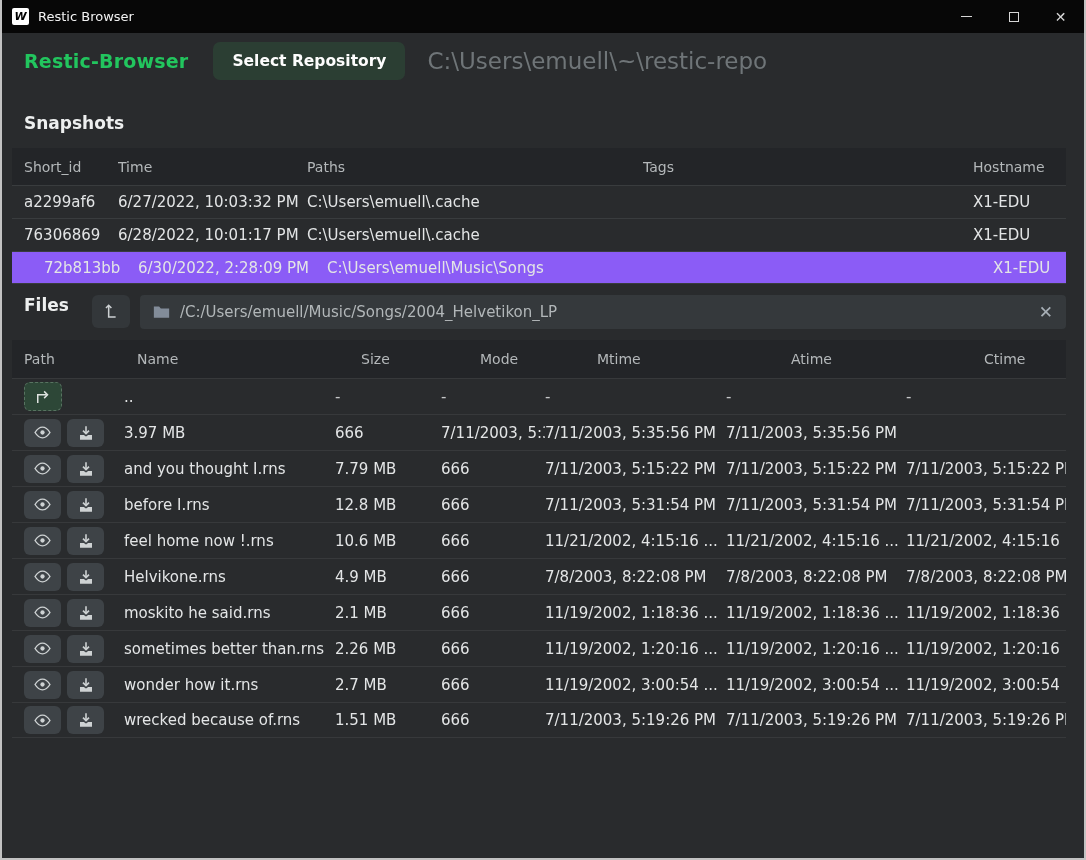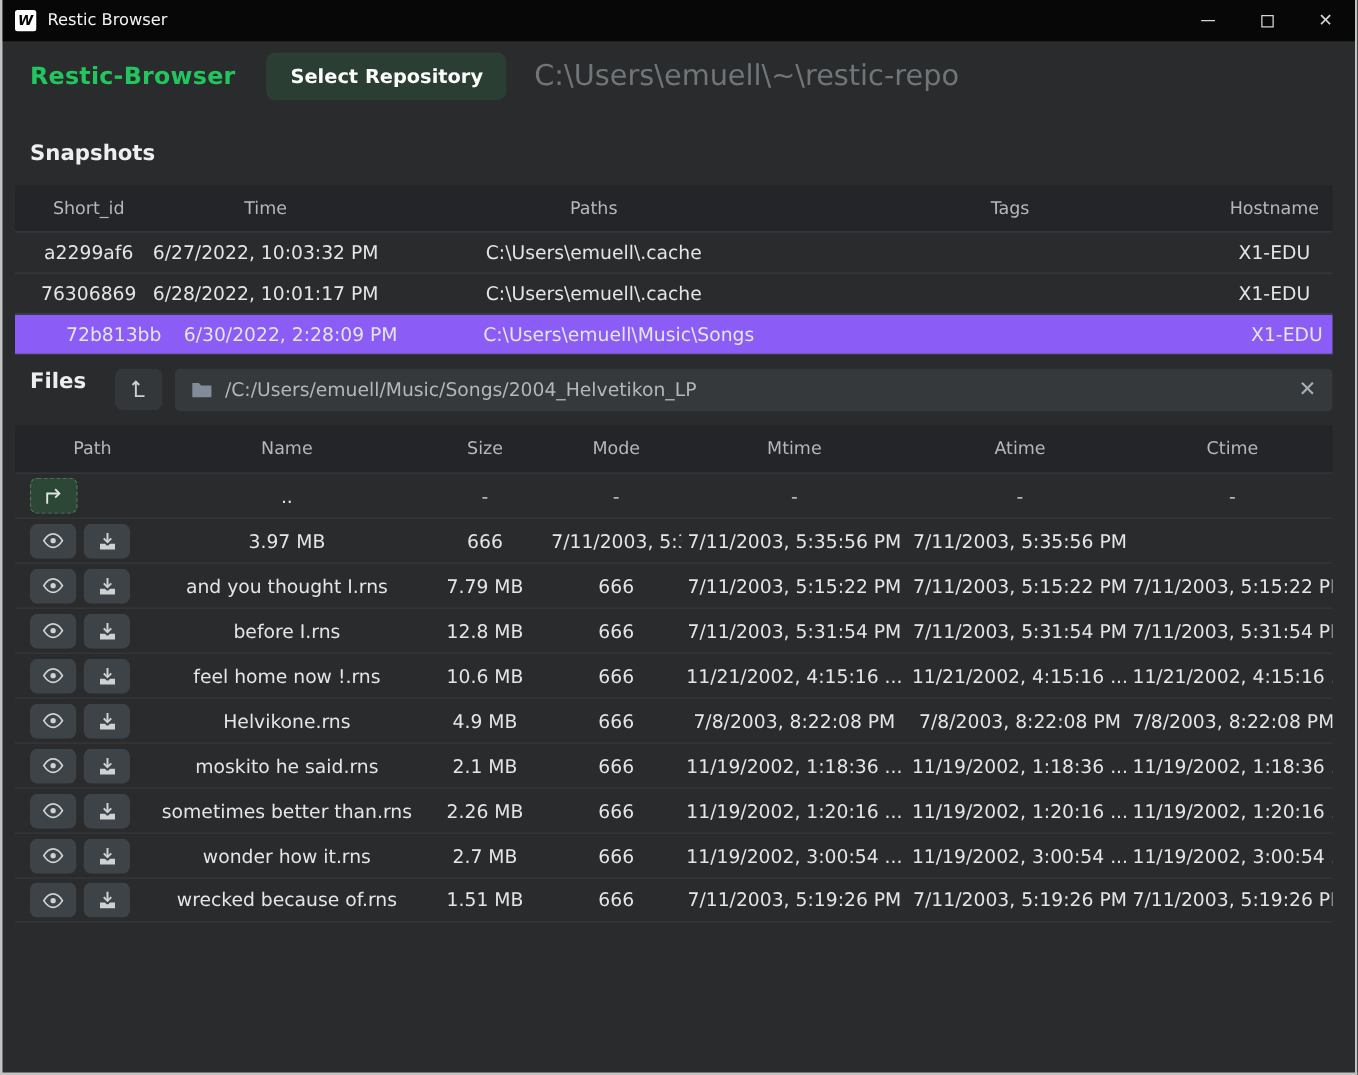--- a/index.html
+++ b/index.html
@@ -23,42 +23,42 @@
   .glyph-close { font-size:14px; line-height:1; }
   
   .app-header { height:56px; display:flex; align-items:center; padding:0 22px; flex:none; }
   .app-title { font-size:19px; font-weight:700; color:#22c55e; letter-spacing:.2px; }
   .select-repo-btn { margin-left:25px; background:#2b3e33; color:#fdfdfd; font-weight:700;
     font-size:15.5px; padding:10px 19px; border-radius:7px; border:none; cursor:pointer;
     font-family:inherit; }
   .repo-path { margin-left:22px; color:#6f7578; font-size:23px; }
   
   .section-title { font-size:17px; font-weight:700; color:#edefef; padding:24px 22px 15px; }
-  .table { margin:0 18px 0 10px;text-align:center; }
+  .table { margin:0 18px 0 10px; }
   .grid-snap { display:grid; grid-template-columns:94px 189px 336px 330px 1fr; align-items:center; padding-left:12px; }
   .grid-files { display:grid; grid-template-columns:100px 211px 106px 104px 181px 180px 1fr; align-items:center; padding-left:12px; }
   .thead { background:#232528; height:37px; color:#b4b8ba; font-size:14px; }
   .row { height:33px; color:#e3e5e6; font-size:15px; border-top:1px solid #393c3e; }
   .row:last-child { border-bottom:1px solid #393c3e; }
   .row.selected { background:#8b5cf6;padding-left:32px; }
   .cell { white-space:nowrap; overflow:hidden; }
   
   .files-bar { display:flex; padding:11px 18px 11px 22px; }
   .files-title { font-size:17px; font-weight:700; color:#edefef; }
   .lvl-btn { width:38px; height:33px; margin-left:23px; background:#33373a; border:none; border-radius:6px;
     color:#cdd1d3; display:flex; align-items:center; justify-content:center; cursor:pointer; flex:none; }
   .path-input { flex:1; height:34px; margin-left:10px; background:#35393c; border-radius:4px;
     display:flex; align-items:center; padding:0 13px; color:#b2b7b9; font-size:15px; }
   .folder-ic { margin-right:10px; display:flex; flex:none; }
   .path-text { white-space:nowrap; overflow:hidden; }
   .clear-x { margin-left:auto; color:#a7afb6; font-size:17px; cursor:pointer; padding-left:10px; }
   
   .frow { height:36px; color:#e3e5e6; font-size:15px; border-top:1px solid #37393b; }
   .frow:last-child { border-bottom:1px solid #37393b; }
-  .files-head { height:38px; }
+  .files-head { height:38px;gap:13px; }
   .actions { display:flex; gap:6px; }
   .icon-btn { width:37px; height:28px; border-radius:6px; background:#3e4347; border:none;
     color:#ced2d3; display:flex; align-items:center; justify-content:center; cursor:pointer; }
   .parent-btn { width:38px; height:29px; border-radius:6px; background:#2d4737;
     border:1px dashed #587361; color:#e0e4e1; display:flex; align-items:center; justify-content:center; cursor:pointer; }
   .dash { color:#c5c8c9; }
 </style>
 </head>
 <body>
 

